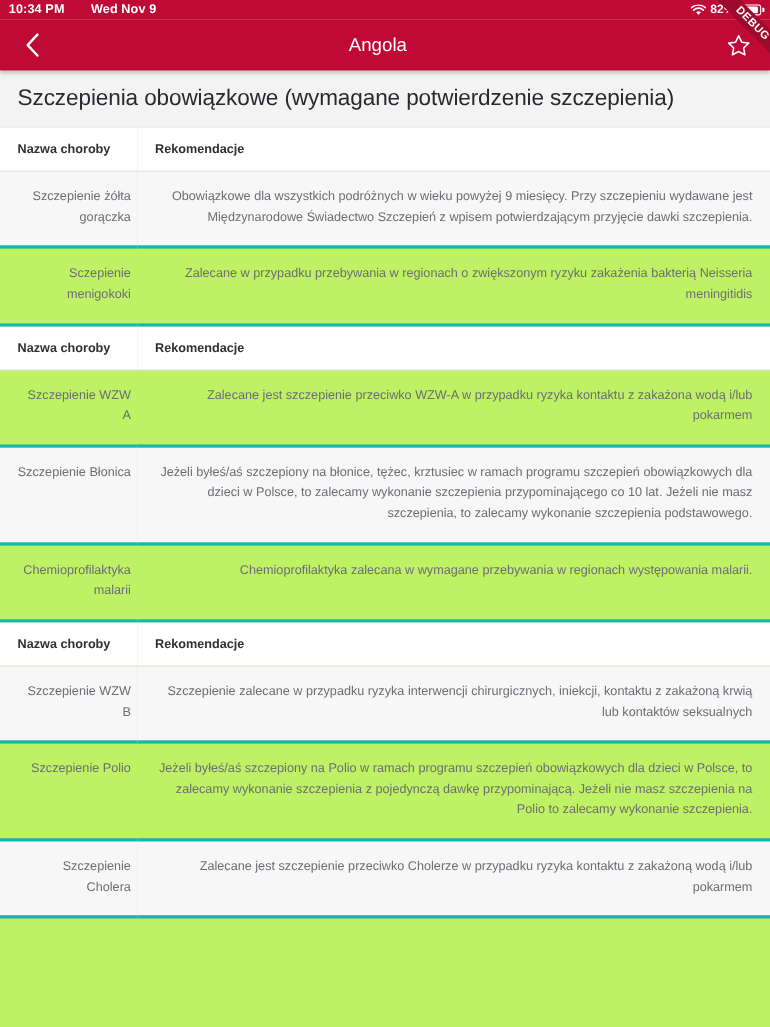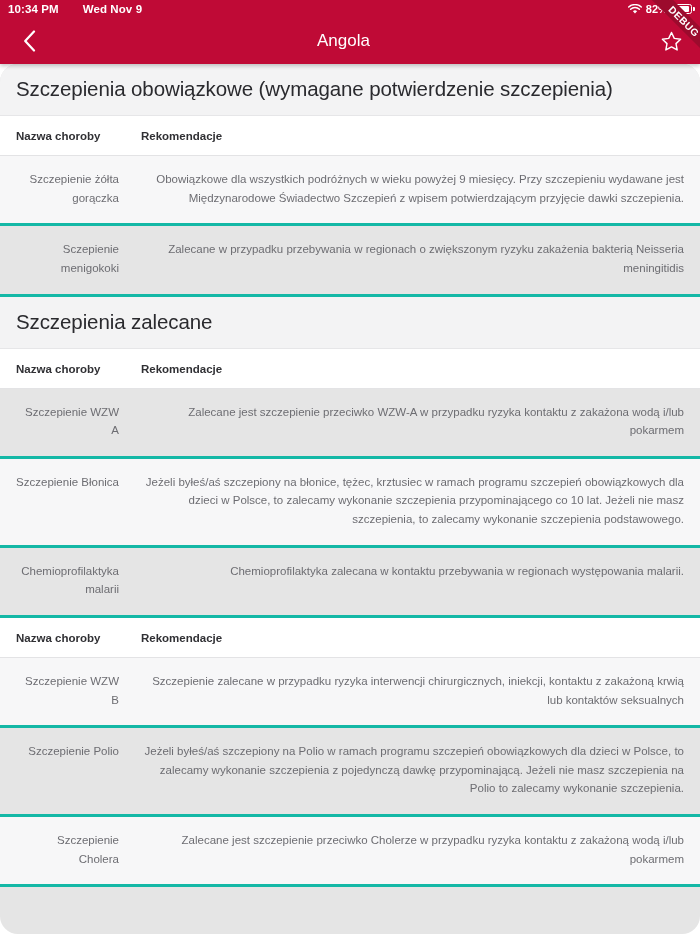--- a/index.html
+++ b/index.html
@@ -112,22 +112,21 @@
     letter-spacing: .5px;
     transform: rotate(45deg);
     left: 6px;
     top: 14px;
   }
 
   
   .content {
     height: calc(934px - 64px);
     overflow: hidden;
-    background: #e5e5e5;
-    border-radius: 18px;
+    background: #bef264;
   }
 
   .section-head {
     background: #f3f3f4;
     padding: 13px 16px 14px 16px;
     border-bottom: 1px solid #e6e6e8;
   }
   .section-head h2 {
     font-size: 20.5px;
     font-weight: normal;
@@ -227,42 +226,39 @@
               <td>Obowiązkowe dla wszystkich podróżnych w wieku powyżej 9 miesięcy. Przy szczepieniu wydawane jest Międzynarodowe Świadectwo Szczepień z wpisem potwierdzającym przyjęcie dawki szczepienia.</td>
             </tr>
             <tr>
               <td class="c1">Sczepienie menigokoki</td>
               <td>Zalecane w przypadku przebywania w regionach o zwiększonym ryzyku zakażenia bakterią Neisseria meningitidis</td>
             </tr>
           </tbody>
         </table>
       </div>
       <div>
-        <div class="section-head">
-          <h2>Szczepienia zalecane</h2>
-        </div>
         <table class="vtab">
           <thead>
             <tr>
               <th class="c1">Nazwa choroby</th>
               <th>Rekomendacje</th>
             </tr>
           </thead>
           <tbody>
             <tr>
               <td class="c1">Szczepienie WZW A</td>
               <td>Zalecane jest szczepienie przeciwko WZW-A w przypadku ryzyka kontaktu z zakażona wodą i/lub pokarmem</td>
             </tr>
             <tr class="alt">
               <td class="c1">Szczepienie Błonica</td>
               <td>Jeżeli byłeś/aś szczepiony na błonice, tężec, krztusiec w ramach programu szczepień obowiązkowych dla dzieci w Polsce, to zalecamy wykonanie szczepienia przypominającego co 10 lat. Jeżeli nie masz szczepienia, to zalecamy wykonanie szczepienia podstawowego.</td>
             </tr>
             <tr>
               <td class="c1">Chemioprofilaktyka malarii</td>
-              <td>Chemioprofilaktyka zalecana w kontaktu przebywania w regionach występowania malarii.</td>
+              <td>Chemioprofilaktyka zalecana w wymagane przebywania w regionach występowania malarii.</td>
             </tr>
           </tbody>
         </table>
       </div>
       <div>
         <table class="vtab">
           <thead>
             <tr>
               <th class="c1">Nazwa choroby</th>
               <th>Rekomendacje</th>

